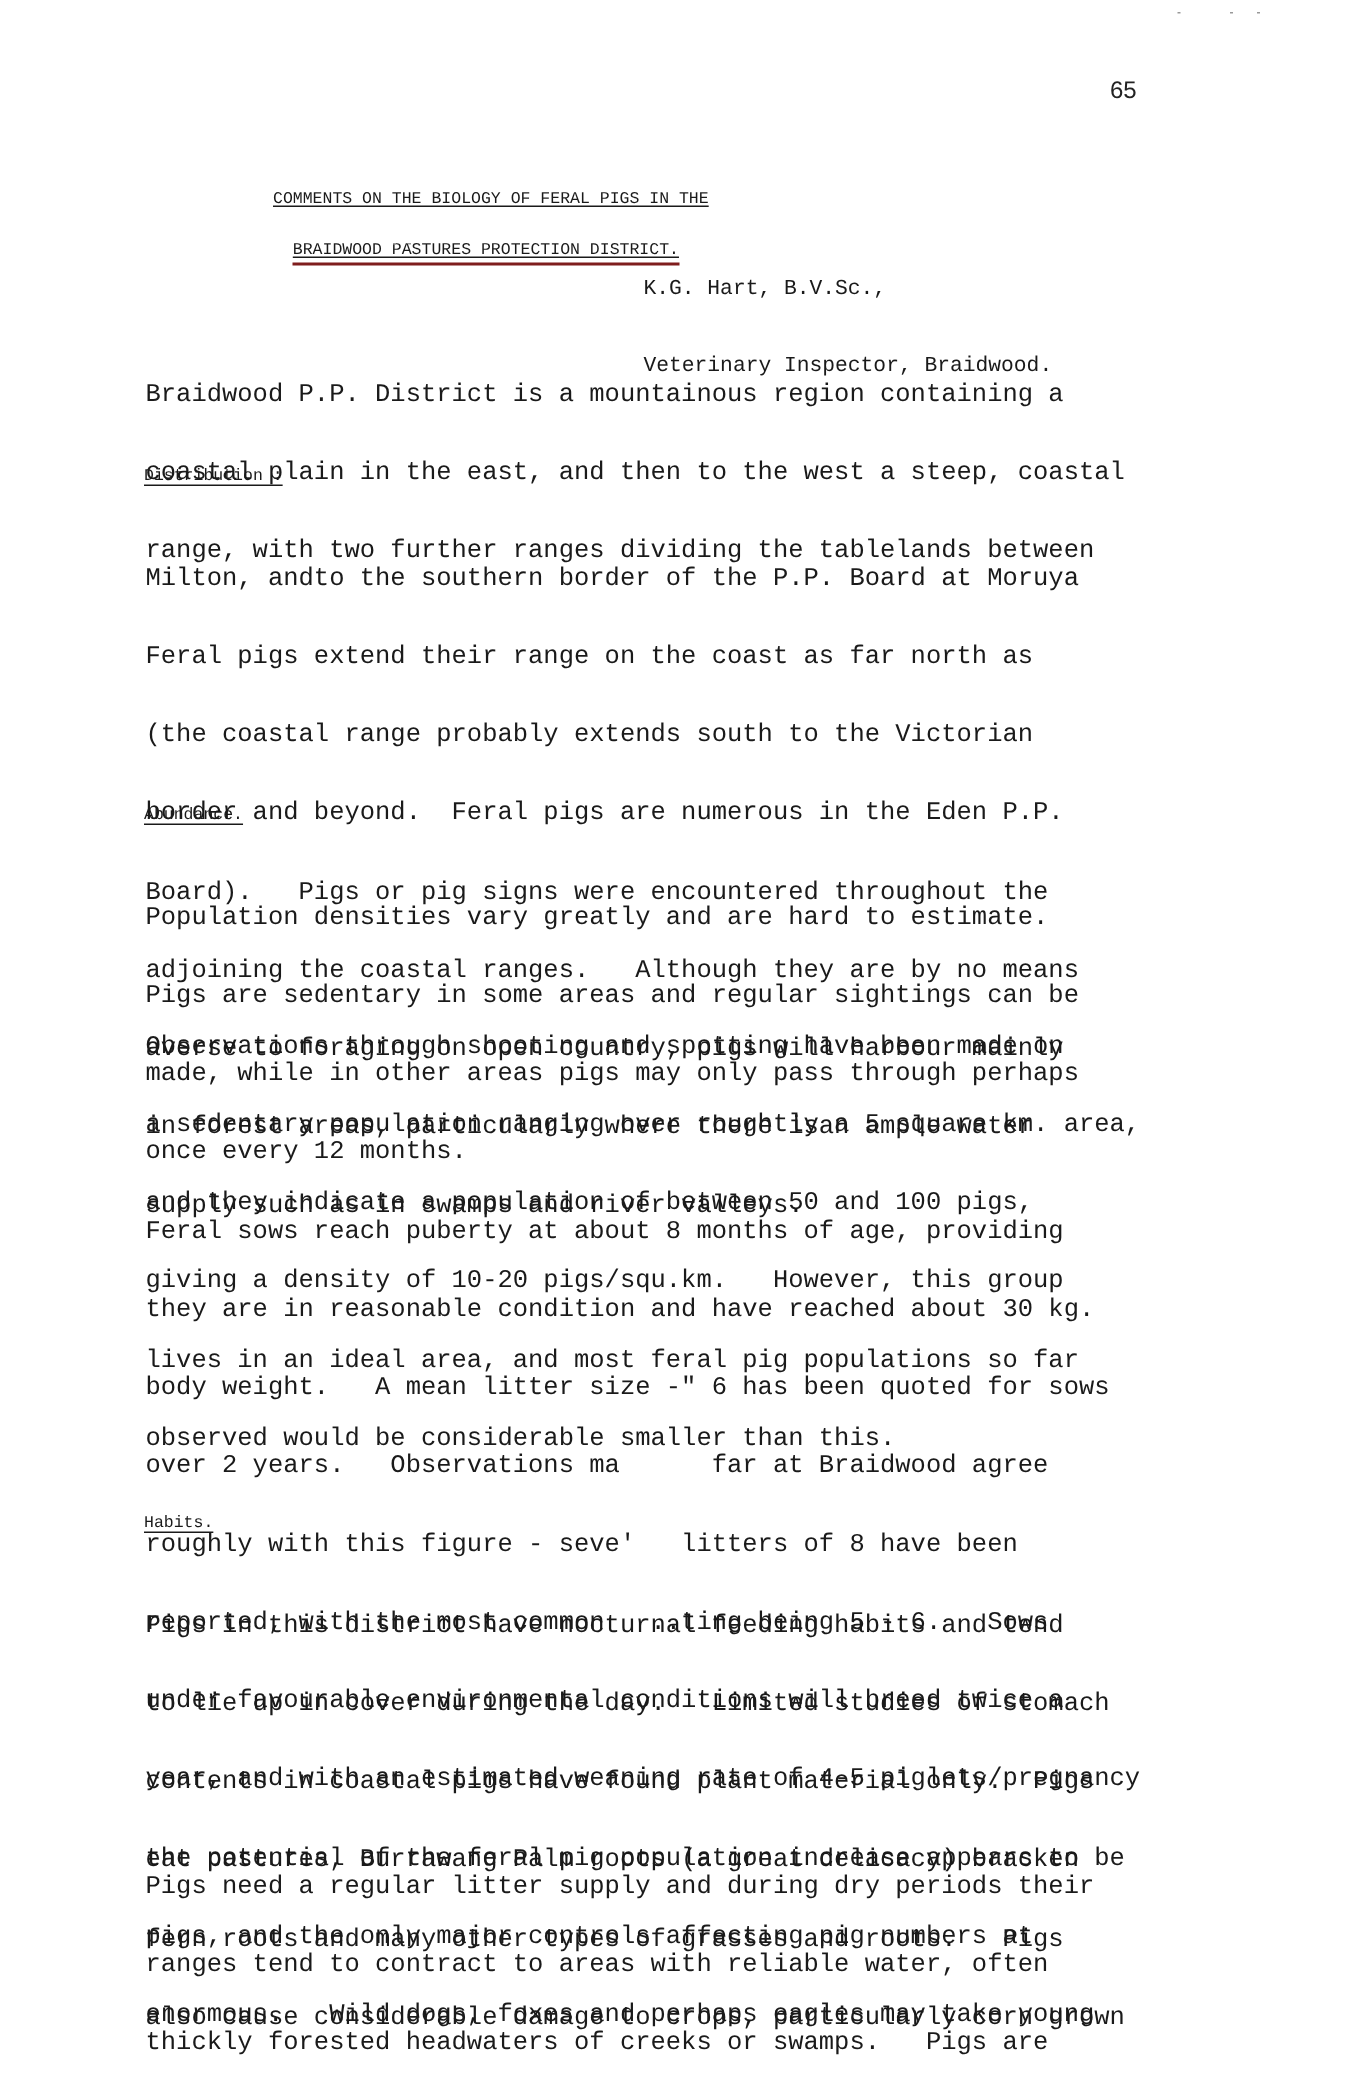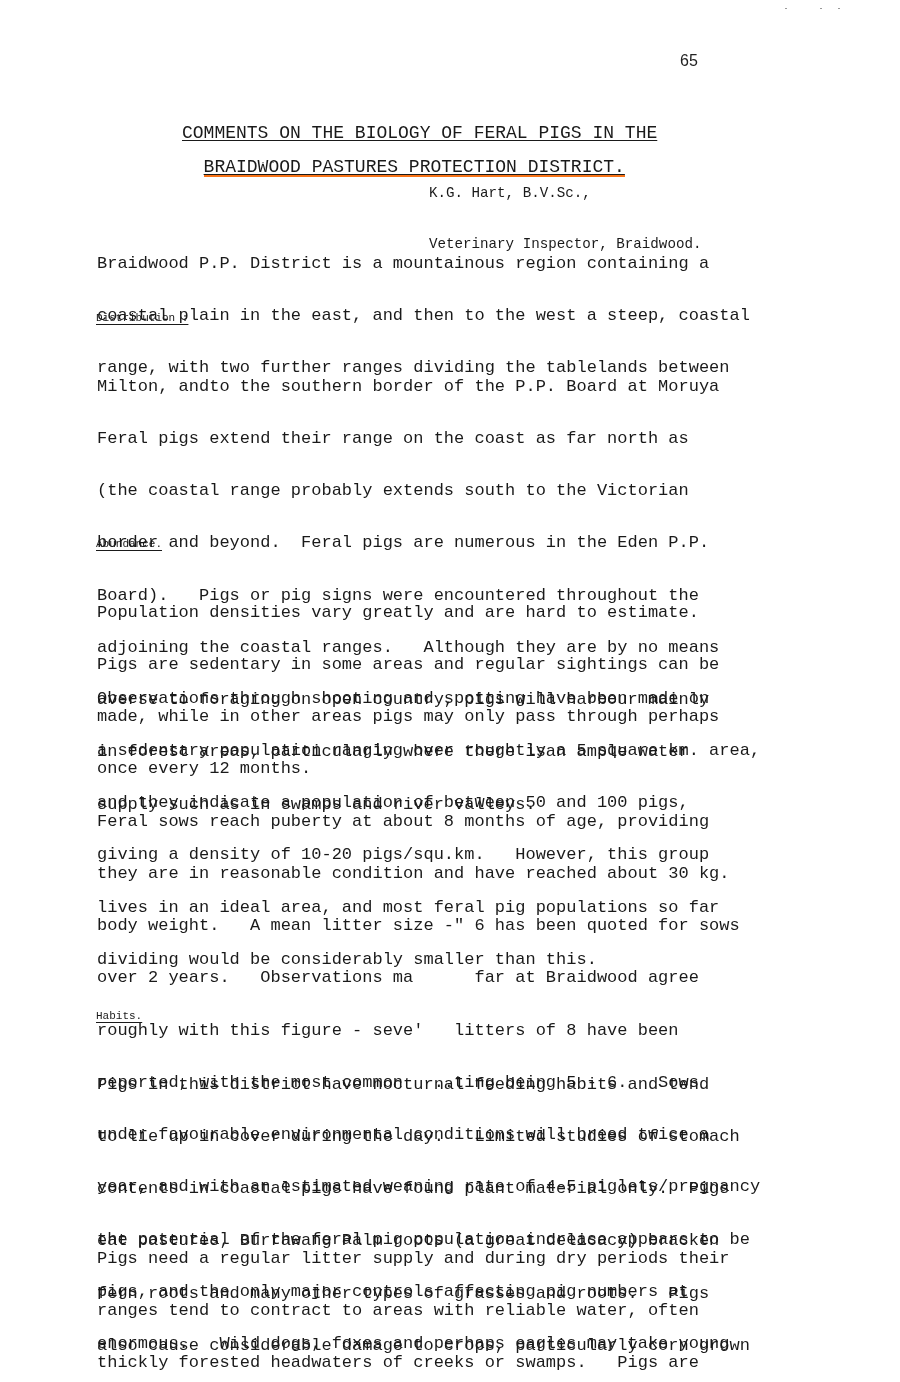--- a/index.html
+++ b/index.html
@@ -2,29 +2,29 @@
 <html><head>
 <meta charset="utf-8">
 <style>
   html, body { margin: 0; padding: 0; background: #ffffff; }
   body {
     width: 900px; height: 1382px; position: relative; overflow: hidden;
     font-family: "Liberation Mono", "DejaVu Sans Mono", monospace;
     color: #1a1a1a;
   }
   .page-number {
-    position: absolute; left: 680px; top: 52px;
+    position: absolute; left: 740px; top: 52px;
     font-family: "Liberation Sans", sans-serif; font-size: 16px; color: #222;
   }
   .title {
     position: absolute; left: 182px; top: 91px;
-    font-size: 18px; line-height: 17px; white-space: pre;
+    font-size: 11px; line-height: 17px; white-space: pre;
   }
   .title .tl { text-decoration: underline; text-decoration-thickness: 1px; text-underline-offset: 2px; display: block; }
-  .title .tl2 { border-bottom: 2px solid #f97316; display: inline-block; line-height: 16px; text-align: center; }
+  .title .tl2 { border-bottom: 2px solid #7f1d1d; display: inline-block; line-height: 16px; text-align: center; }
   .author {
     position: absolute; left: 429px; top: 151px;
     font-size: 14.2px; line-height: 17px; white-space: pre;
   }
   .block {
     position: absolute; left: 97px; width: 740px;
     font-size: 17px; line-height: 17.4px; white-space: pre;
   }
   .heading {
     position: absolute; left: 96px;
@@ -74,21 +74,21 @@
   <span class="line">Pigs are sedentary in some areas and regular sightings can be</span>
   <span class="line">made, while in other areas pigs may only pass through perhaps</span>
   <span class="line">once every 12 months.</span>
 </div>
 <div class="block" style="top:655px">
   <span class="line">Observations through shooting and spotting have been made on</span>
   <span class="line">a sedentary population ranging over roughtly a 5 square km. area,</span>
   <span class="line">and they indicate a population of between 50 and 100 pigs,</span>
   <span class="line">giving a density of 10-20 pigs/squ.km.   However, this group</span>
   <span class="line">lives in an ideal area, and most feral pig populations so far</span>
-  <span class="line">dividing would be considerably smaller than this.</span>
+  <span class="line">observed would be considerable smaller than this.</span>
 </div>
 <div class="block" style="top:778px">
   <span class="line">Feral sows reach puberty at about 8 months of age, providing</span>
   <span class="line">they are in reasonable condition and have reached about 30 kg.</span>
   <span class="line">body weight.   A mean litter size -" 6 has been quoted for sows</span>
   <span class="line">over 2 years.   Observations ma      far at Braidwood agree</span>
   <span class="line">roughly with this figure - seve'   litters of 8 have been</span>
   <span class="line">reported, with the most common   ..ting being 5 - 6.   Sows</span>
   <span class="line">under favourable environmental conditions will breed twice a</span>
   <span class="line">year, and with an estimated weaning rate of 4-5 piglets/pregnancy</span>

